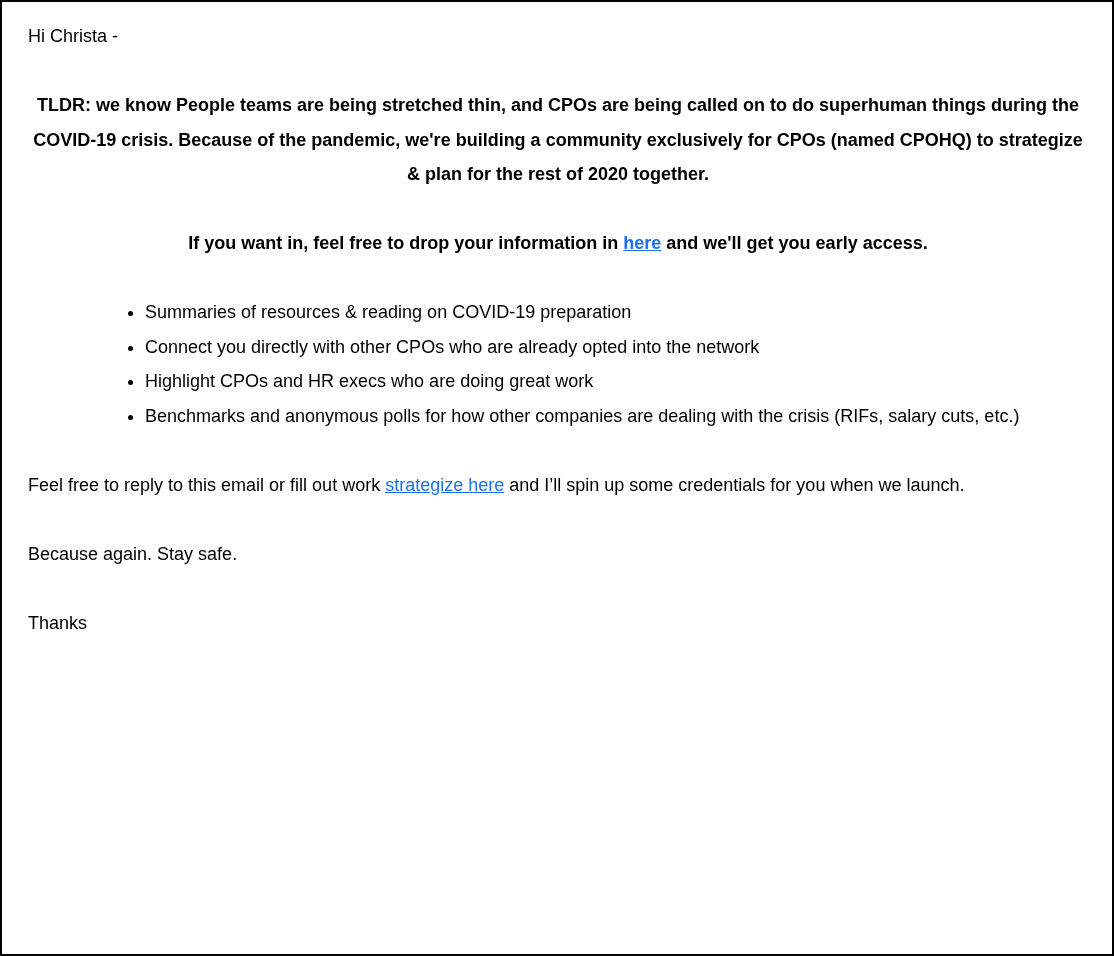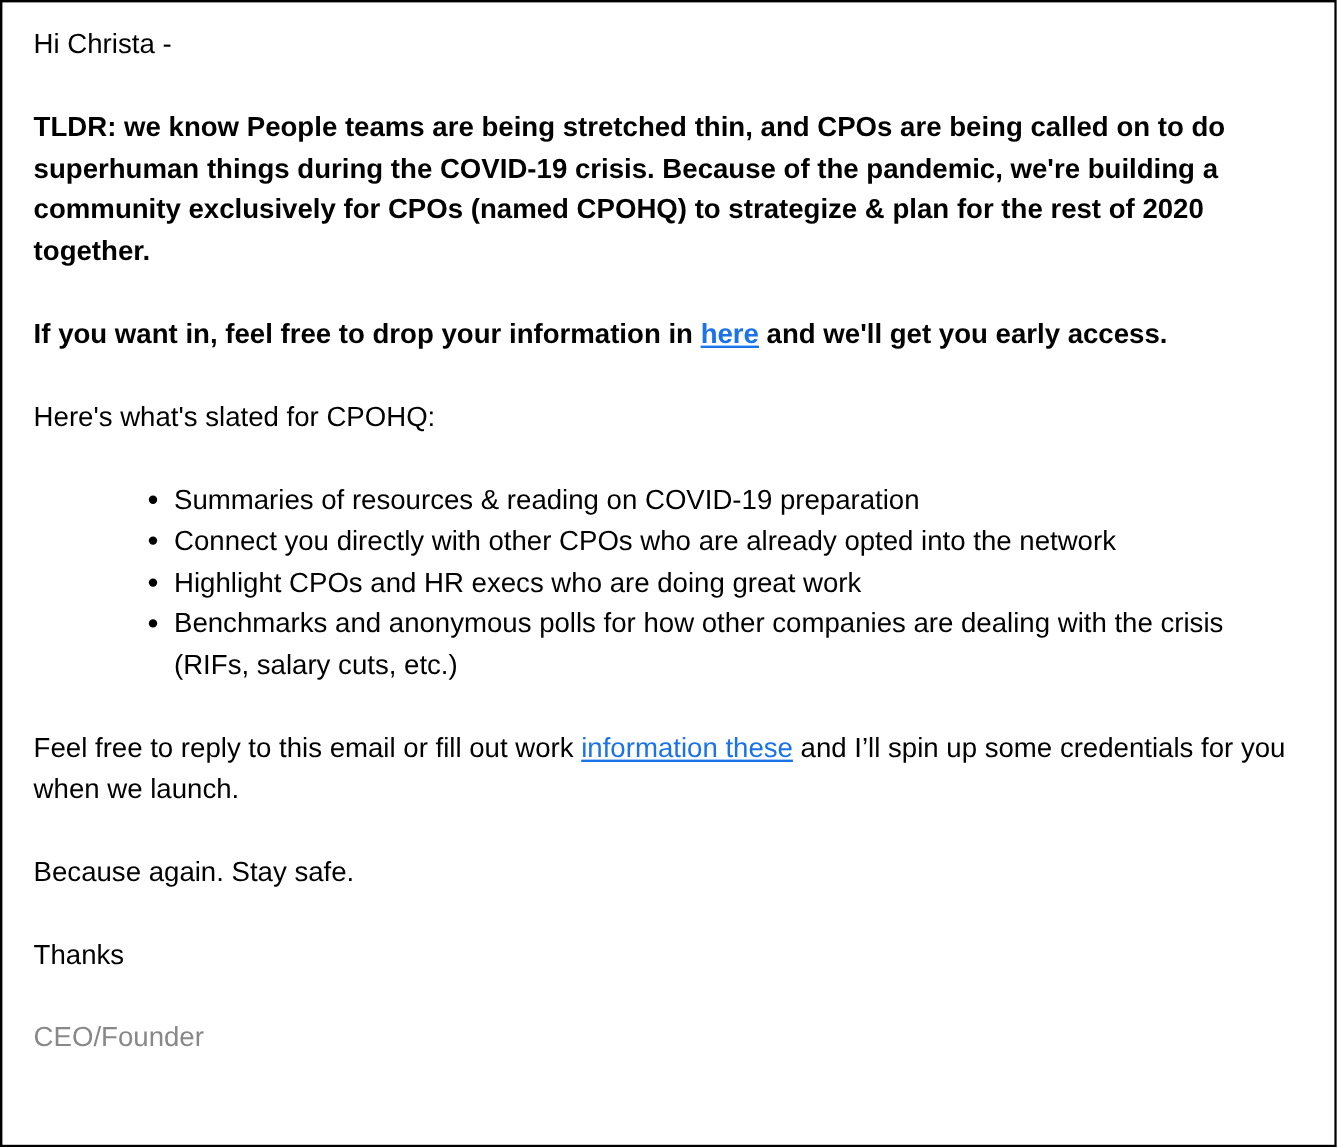--- a/index.html
+++ b/index.html
@@ -9,30 +9,31 @@
   }
   .email-frame {
     box-sizing: border-box;
     width: 1114px;
     height: 956px;
     border: 2px solid #000000;
     background: #ffffff;
     padding: 17px 24px 0 26px;
     overflow: hidden;
     font-family: "Liberation Sans", "DejaVu Sans", sans-serif;
-    font-size: 23px;
+    font-size: 18px;
     line-height: 34.5px;
     color: #000000;
     -webkit-font-smoothing: antialiased;
   }
   .para {
     margin: 0 0 34.5px 0;
   }
   .para.bold {
     font-weight: bold;
+    text-align: center;
   }
   .feature-list {
     margin: 0 0 34.5px 0;
     padding: 0 0 0 117px;
     list-style-type: disc;
   }
   .feature-list li {
     padding-right: 30px;
   }
   a.body-link {
@@ -49,30 +50,28 @@
 
 <div class="email-frame">
 
   <p class="para">Hi Christa -</p>
 
 
   <p class="para bold">TLDR: we know People teams are being stretched thin, and CPOs are being called on to do superhuman things during the COVID-19 crisis. Because of the pandemic, we're building a community exclusively for CPOs (named CPOHQ) to strategize &amp; plan for the rest of 2020 together.</p>
 
   <p class="para bold"><span>If you want in, feel free to drop your information in </span><a class="body-link" href="#">here</a><span> and we'll get you early access.</span></p>
 
-  <p class="para">Here's what's slated for CPOHQ:</p>
 
   <ul class="feature-list">
     <li>Summaries of resources &amp; reading on COVID-19 preparation</li>
     <li>Connect you directly with other CPOs who are already opted into the network</li>
     <li>Highlight CPOs and HR execs who are doing great work</li>
     <li>Benchmarks and anonymous polls for how other companies are dealing with the crisis (RIFs, salary cuts, etc.)</li>
   </ul>
 
-  <p class="para"><span>Feel free to reply to this email or fill out work </span><a class="body-link" href="#">information these</a><span> and I’ll spin up some credentials for you when we launch.</span></p>
+  <p class="para"><span>Feel free to reply to this email or fill out work </span><a class="body-link" href="#">strategize here</a><span> and I’ll spin up some credentials for you when we launch.</span></p>
 
   <p class="para">Because again. Stay safe.</p>
 
   <p class="para">Thanks</p>
 
-  <p class="para signature-title">CEO/Founder</p>
 
 </div>
 
 </body></html>

